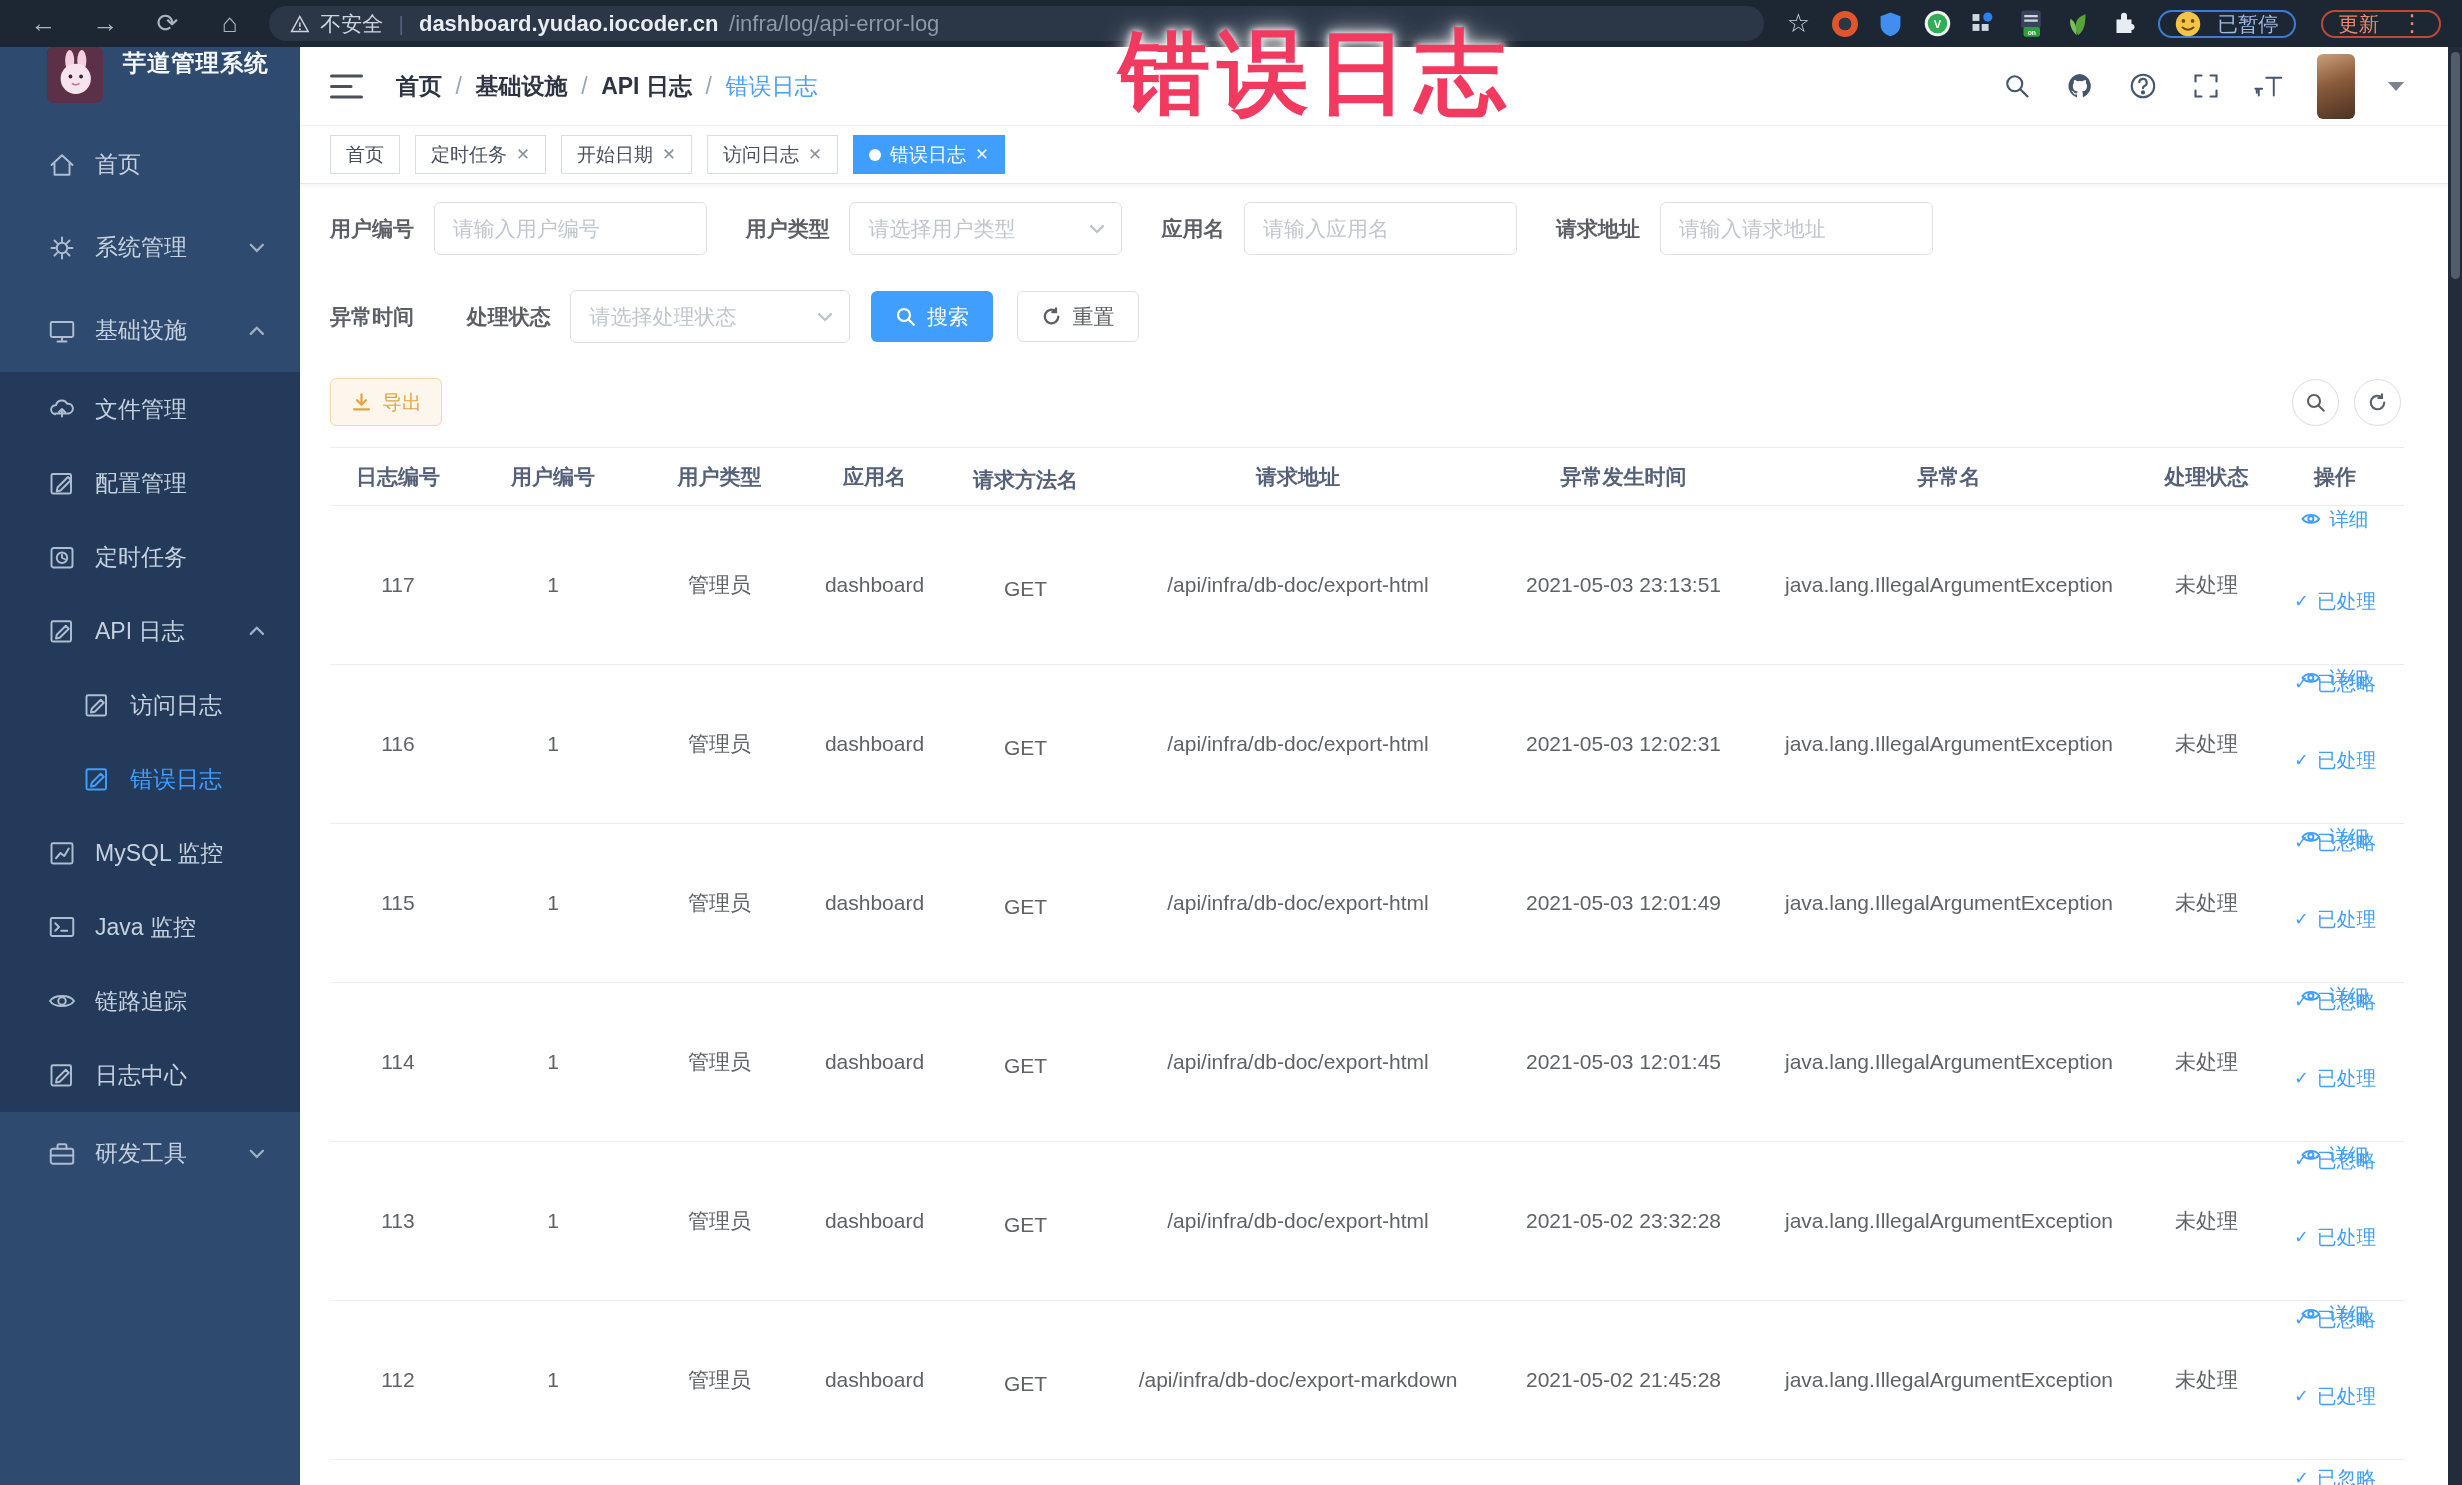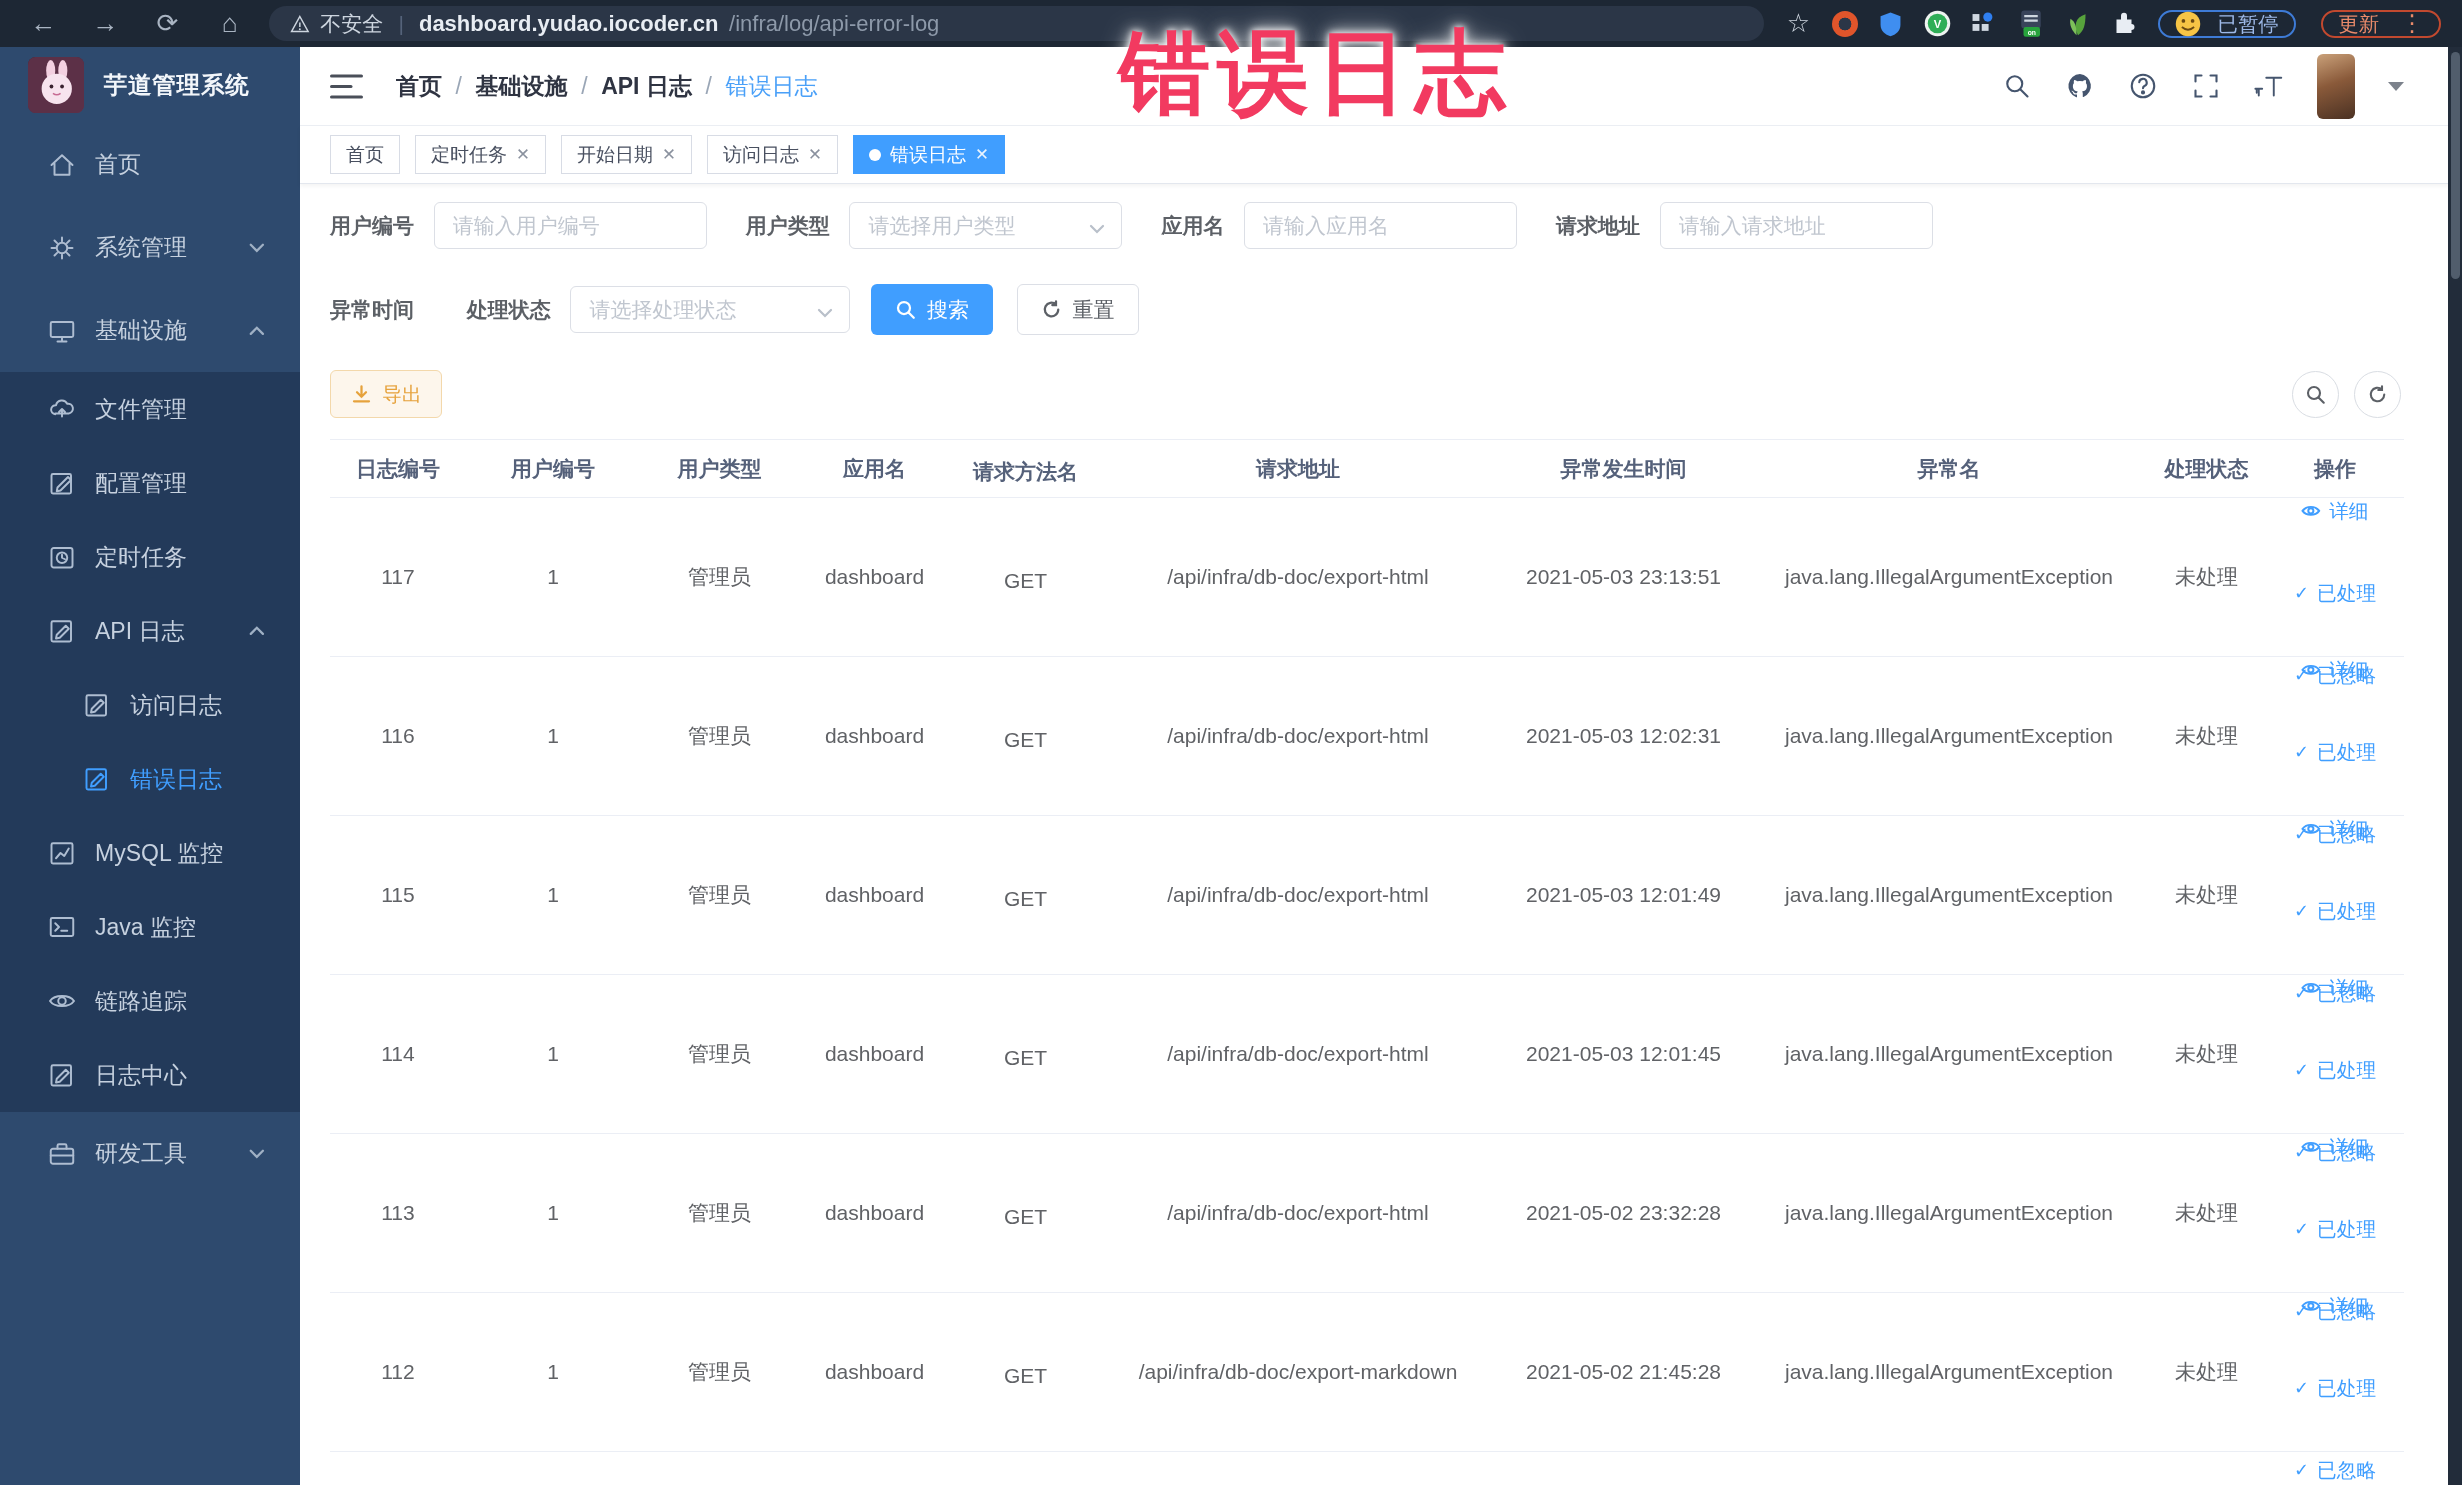--- a/index.html
+++ b/index.html
@@ -24,21 +24,21 @@
   .pill-paused { border:2.3px solid #3e7bd6; color:#9db9e8; font-size:20.4px; }
   .pill-update { border:2.3px solid #c2492f; color:#e98a6a; font-size:20.4px; margin-left:6px; }
   .vdots { color:#e98a6a; font-size:23px; letter-spacing:0; margin-left:4.5px; }
 
   
   .vscroll { position:absolute; right:0; top:47px; width:13.6px; height:1439px; background:#222c3a; z-index:4; }
   .vscroll .thumb { position:absolute; top:4.5px; left:2.3px; width:9px; height:227px; background:#515d6c; border-radius:4.5px; }
 
   
   .sidebar { position:absolute; left:0; top:47px; width:300px; height:1439px; background:#2e4a6e; overflow:hidden; }
-  .logo-row { height:76px; display:flex; align-items:center; padding-left:28px; gap:19.7px; }
+  .logo-row { height:76px; display:flex; padding-left:47px; gap:19.7px; }
   .logo-img { width:56px; height:56px; border-radius:7.6px; background:linear-gradient(145deg,#3a2433,#6b3550); overflow:hidden; position:relative; flex:0 0 56px; }
   .app-title { color:#f2f6fa; font-size:23.5px; font-weight:700; letter-spacing:0.8px; }
   .menu { display:flex; flex-direction:column; }
   .mitem { display:flex; align-items:center; position:relative; cursor:pointer; color:#c6d1df; font-size:23px; }
   .mitem .mi { width:30px; height:30px; margin-right:18px; flex:0 0 30px; }
   .mitem .mi * { stroke:#aebdd1; stroke-width:2.6; fill:none; stroke-linecap:round; stroke-linejoin:round; }
   .lv1 { height:83px; padding-left:47px; }
   .lv2 { height:74px;  padding-left:47px; background:#233a5a; }
   .lv3 { height:74px;  padding-left:82px; background:#233a5a; }
   .mitem.active { color:#409eff; }
@@ -67,21 +67,21 @@
   .tag { height:39px; display:flex; align-items:center; gap:9px; padding:0 15px; border:1.5px solid #d8dce5; background:#fff; color:#495060; font-size:19px; cursor:pointer; }
   .tag .x { font-size:16.7px; color:#8a919e; }
   .tag.active { background:#409eff; border-color:#409eff; color:#fff; }
   .tag.active .x { color:#eaf4ff; }
   .tag-dot { width:12px; height:12px; border-radius:50%; background:#fff; }
 
   
   .content { padding:18px 30px 0 30px; position:relative; }
   .frow { display:flex; align-items:center; margin-bottom:35px; }
   .flabel { font-size:21px; font-weight:700; color:#5c6066; margin-right:19.7px; white-space:nowrap; }
-  .finput { height:47px; border:1.5px solid #dcdfe6; border-radius:6px; font-size:21px; color:#606266; padding:12px 18px; outline:none; background:#fff; font-family:inherit; }
+  .finput { height:53px; border:1.5px solid #dcdfe6; border-radius:6px; font-size:21px; color:#606266; padding:12px 18px; outline:none; background:#fff; font-family:inherit; }
   .finput::placeholder { color:#c0c6cf; }
   .selwrap { position:relative; }
   .selwrap .finput { padding-right:48px; }
   .sel-chev { position:absolute; right:16.7px; top:18px; width:18px; height:18px; pointer-events:none; }
   .sel-chev * { stroke:#b9c0ca; stroke-width:3; fill:none; stroke-linecap:round; }
   .daterange { width:363px; height:53px; border:1.5px solid #dcdfe6; border-radius:6px; display:flex; align-items:center; padding:0 16.7px; gap:13.6px; background:#fff; cursor:text; }
   .cal-ico { width:23px; height:23px; }
   .cal-ico * { stroke:#c0c6cf; stroke-width:2.6; fill:none; }
   .dr-ph { font-size:21px; color:#c0c6cf; }
   .dr-sep { font-size:19.7px; color:#c0c6cf; margin:0 3px; }

